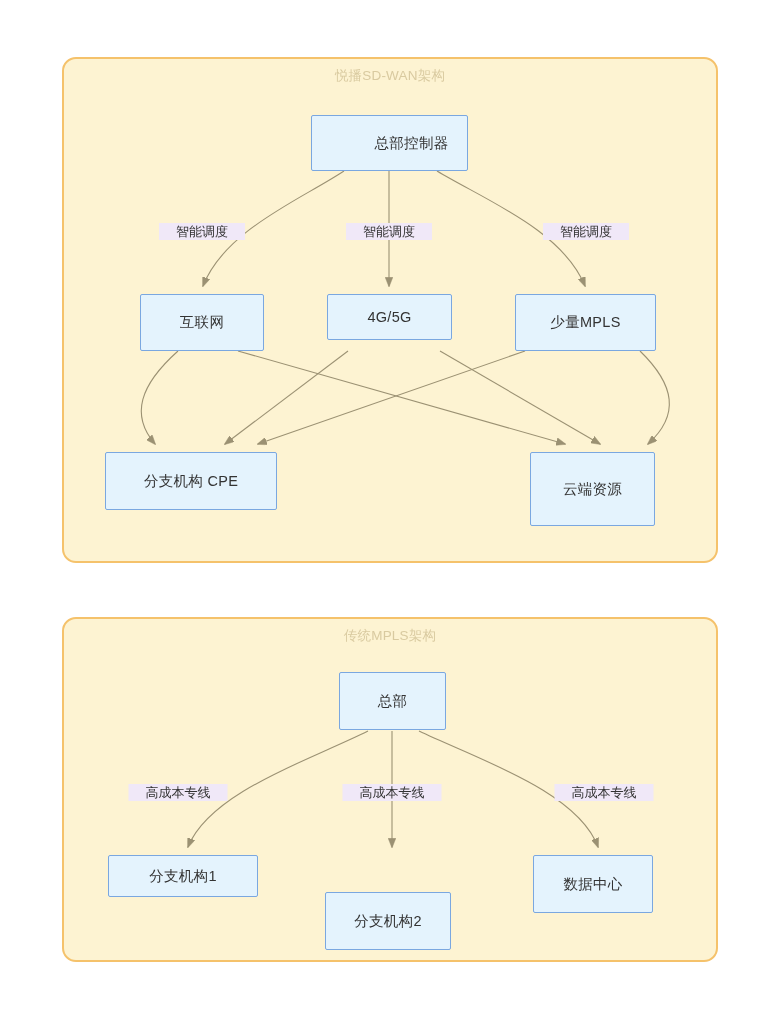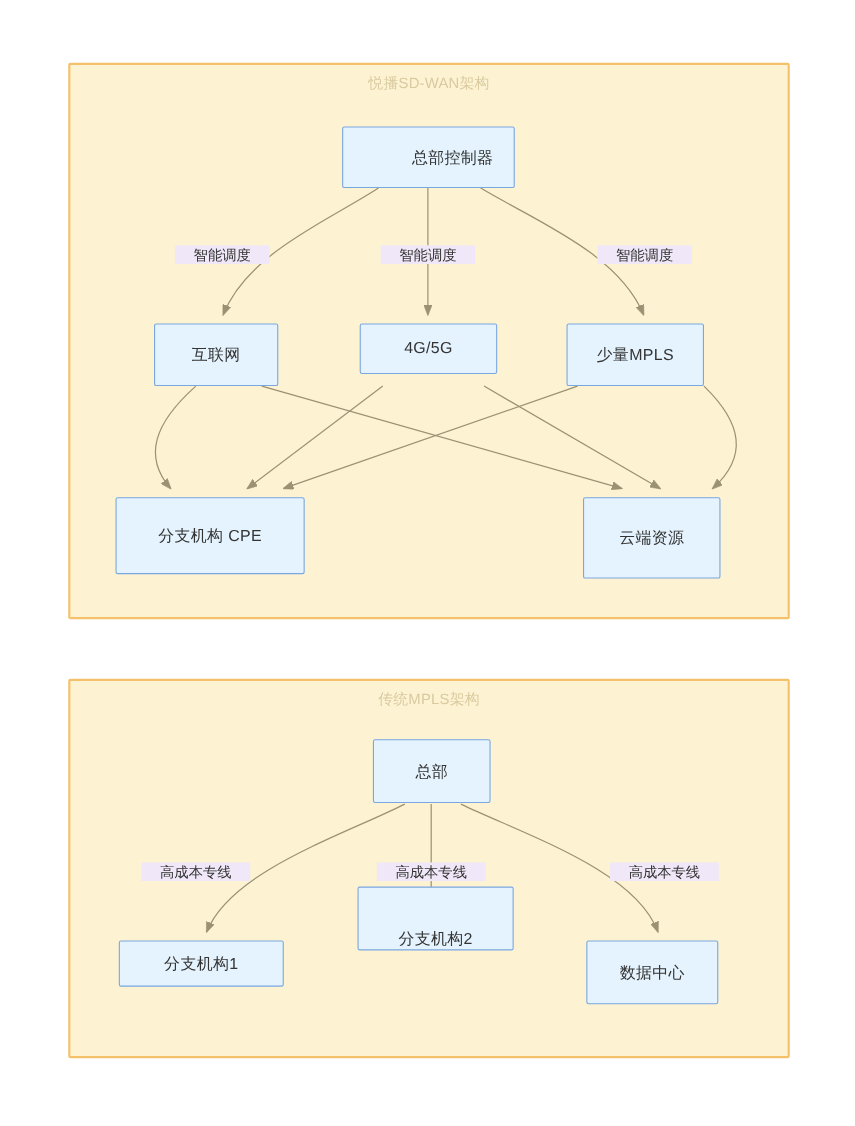--- a/index.html
+++ b/index.html
@@ -12,21 +12,21 @@
     height: 1024px;
     font-family: "Liberation Sans", "DejaVu Sans", sans-serif;
     position: relative;
     overflow: hidden;
   }
   .diagram-frame {
     position: absolute;
     box-sizing: border-box;
     background: #fdf3d2;
     border: 2px solid #f5c26b;
-    border-radius: 2px;
+    border-radius: 14px;
   }
   #frame-sdwan {
     left: 62px;
     top: 57px;
     width: 656px;
     height: 506px;
   }
   #frame-mpls {
     left: 62px;
     top: 617px;
@@ -119,53 +119,53 @@
     <path d="M 392 731 L 392 847" marker-end="url(#arrowhead)"></path>
 
     <path d="M 419 731 C 480 760, 578 792, 598 847" marker-end="url(#arrowhead)"></path>
   </g>
 </svg>
 
 <div class="node" style="left:311px; top:115px; width:157px; height:56px;padding-left:44px;">
   <span>总部控制器</span>
 </div>
 
-<div class="node" style="left:140px; top:294px; width:113px; height:57px;">
+<div class="node" style="left:140px; top:294px; width:124px; height:57px;">
   <span>互联网</span>
 </div>
 
 <div class="node" style="left:327px; top:294px; width:125px; height:46px;">
   <span>4G/5G</span>
 </div>
 
-<div class="node" style="left:515px; top:294px; width:125px; height:57px;">
+<div class="node" style="left:515px; top:294px; width:141px; height:57px;">
   <span>少量MPLS</span>
 </div>
 
-<div class="node" style="left:105px; top:452px; width:172px; height:70px;">
+<div class="node" style="left:105px; top:452px; width:172px; height:58px;">
   <span>分支机构 CPE</span>
 </div>
 
 <div class="node" style="left:530px; top:452px; width:125px; height:74px;">
   <span>云端资源</span>
 </div>
 
 <div class="edge-label" style="left:202px; top:223px;">智能调度</div>
 <div class="edge-label" style="left:389px; top:223px;">智能调度</div>
 <div class="edge-label" style="left:586px; top:223px;">智能调度</div>
 
 <div class="node" style="left:339px; top:672px; width:107px; height:58px;">
   <span>总部</span>
 </div>
 
 <div class="node" style="left:108px; top:855px; width:150px; height:42px;">
   <span>分支机构1</span>
 </div>
 
-<div class="node" style="left:325px; top:806px; width:142px; height:58px;align-items:flex-end;">
+<div class="node" style="left:325px; top:892px; width:126px; height:58px;">
   <span>分支机构2</span>
 </div>
 
 <div class="node" style="left:533px; top:855px; width:120px; height:58px;">
   <span>数据中心</span>
 </div>
 
 <div class="edge-label" style="left:178px; top:784px;">高成本专线</div>
 <div class="edge-label" style="left:392px; top:784px;">高成本专线</div>
 <div class="edge-label" style="left:604px; top:784px;">高成本专线</div>

